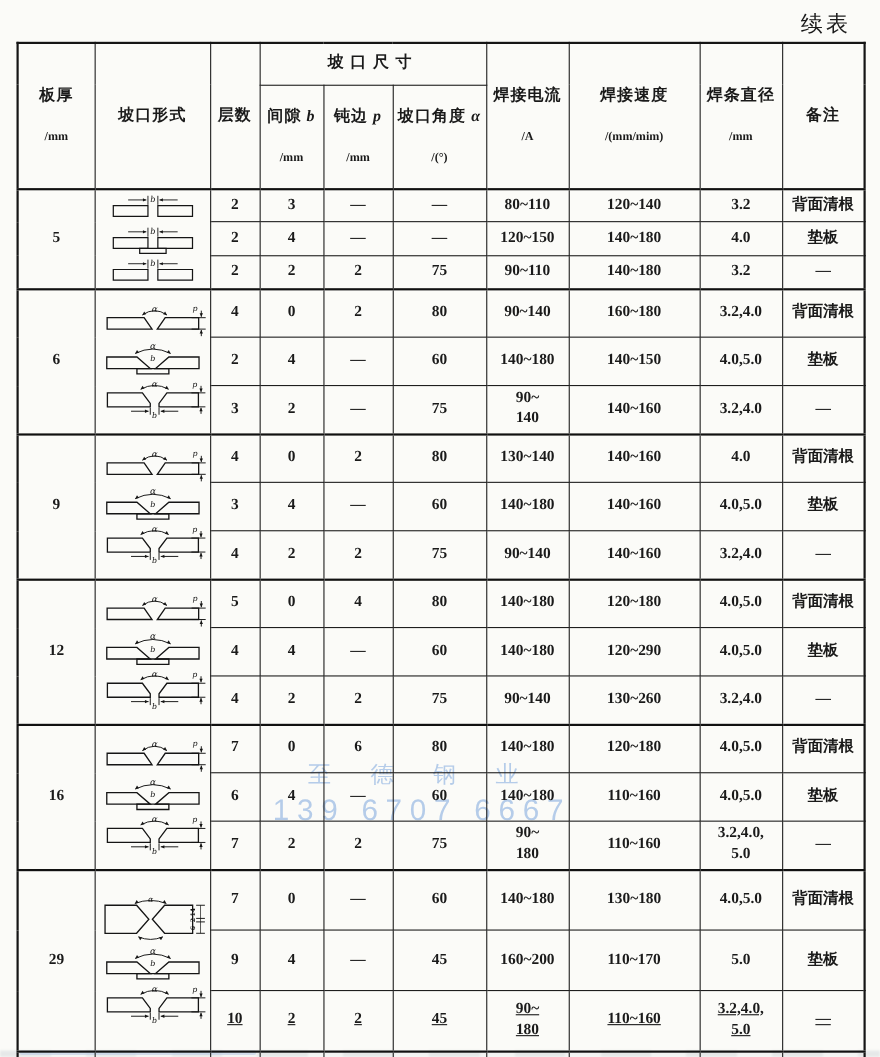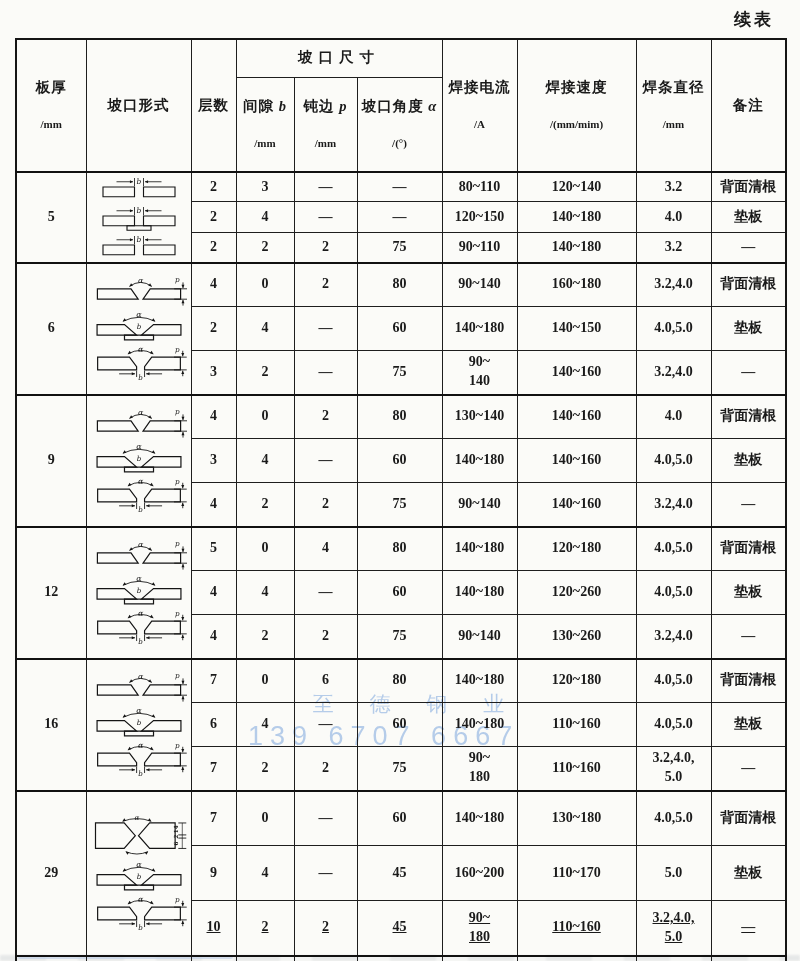--- a/index.html
+++ b/index.html
@@ -4,21 +4,21 @@
 <style>
   html,body{margin:0;padding:0;}
   .page{
     position:relative; width:800px; height:961px;
     background:#fbfbf8; overflow:hidden;
     font-family:"Liberation Serif","DejaVu Serif",serif;
     color:#1a1a1a;
   }
   .continued{
     position:absolute; top:8px; right:26px;
-    font-size:17px; font-weight:bold; letter-spacing:3px;
+    font-size:20px; font-weight:normal; letter-spacing:3px;
     z-index:2;
   }
   table.main{
     position:absolute; left:15px; top:38px; width:770px;
     border-collapse:collapse; table-layout:fixed;
     border:2.5px solid #151515;
     z-index:1; background:transparent;
   }
   th,td{
     border:1.6px solid #1e1e1e;
@@ -34,21 +34,21 @@
   .dstack{
     display:flex; flex-direction:column; justify-content:space-around;
     align-items:center; height:100%;
   }
   svg{ display:block; margin:1px auto; }
   svg text{ font:italic 10px "DejaVu Serif",serif; fill:#151515; text-anchor:middle; }
   svg text.small{ font-size:9px; }
   svg text.dim{ font-size:7px; font-style:normal; font-weight:bold; }
   .watermark{
     position:absolute; left:248px; top:690px; z-index:0;
-    color:#b5cce9; text-align:right; pointer-events:none;
+    color:#b5cce9; text-align:left; pointer-events:none;
     font-family:"Liberation Sans","DejaVu Sans",sans-serif;
   }
   .wm1{ font-size:21px; letter-spacing:15px; margin-left:32px; }
   .wm2{ font-size:27px; letter-spacing:7px; margin-top:3px; }
   .bottom-smudge{
     position:absolute; bottom:0; left:0; width:100%; height:6px; z-index:0;
     background:repeating-linear-gradient(90deg,#d2d6da 0 46px,#eceeef 46px 78px);
     opacity:.5; filter:blur(1px);
   }
   .bottom-blue{
@@ -415,21 +415,21 @@
           <td>120~180</td>
           <td>4.0,5.0</td>
           <td>背面清根</td>
         </tr>
         <tr style="height: 44px;">
           <td>4</td>
           <td>4</td>
           <td>—</td>
           <td>60</td>
           <td>140~180</td>
-          <td>120~260</td>
+          <td>120~290</td>
           <td>4.0,5.0</td>
           <td>垫板</td>
         </tr>
         <tr style="height: 44px;">
           <td>4</td>
           <td>2</td>
           <td>2</td>
           <td>75</td>
           <td>90~140</td>
           <td>130~260</td>

